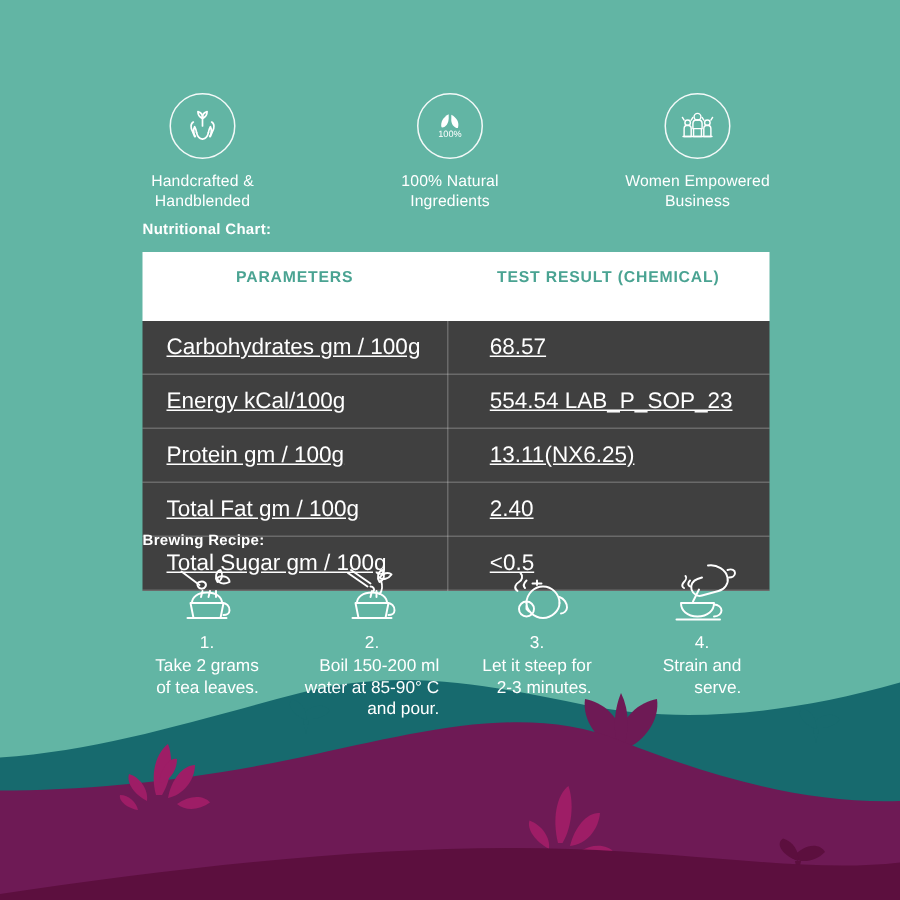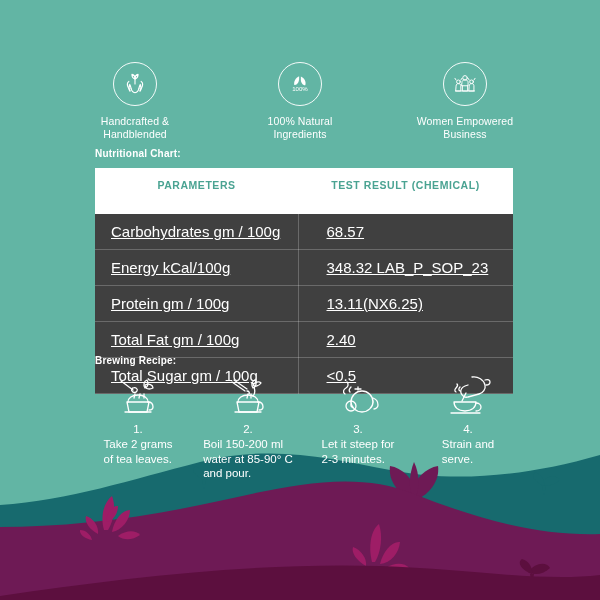--- a/index.html
+++ b/index.html
@@ -137,21 +137,21 @@
   .step-num {
     color: #ffffff;
     font-size: 11.5px;
     margin-top: 4px;
     line-height: 14px;
   }
   .step-text {
     color: #ffffff;
     font-size: 11.5px;
     line-height: 14.5px;
-    text-align: left;
+    text-align: right;
     margin-top: 1px;
   }
 </style>
 </head>
 <body>
 
 <div id="page">
 
   <svg id="landscape" viewBox="0 0 600 600" width="600" height="600" preserveAspectRatio="none">
 
@@ -259,21 +259,21 @@
         <th>TEST RESULT (CHEMICAL)</th>
       </tr>
     </thead>
     <tbody>
       <tr>
         <td>Carbohydrates gm / 100g</td>
         <td class="val">68.57</td>
       </tr>
       <tr>
         <td>Energy kCal/100g</td>
-        <td class="val">348.32 LAB_P_SOP_23</td>
+        <td class="val">554.54 LAB_P_SOP_23</td>
       </tr>
       <tr>
         <td>Protein gm / 100g</td>
         <td class="val">13.11(NX6.25)</td>
       </tr>
       <tr>
         <td>Total Fat gm / 100g</td>
         <td class="val">2.40</td>
       </tr>
       <tr>

